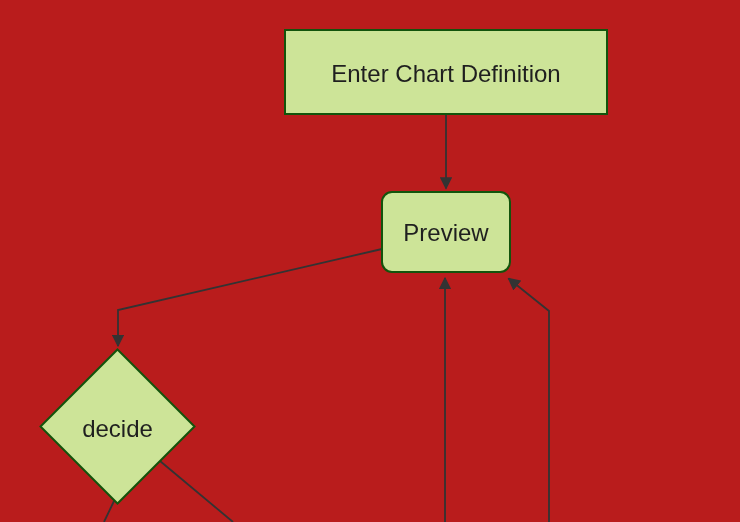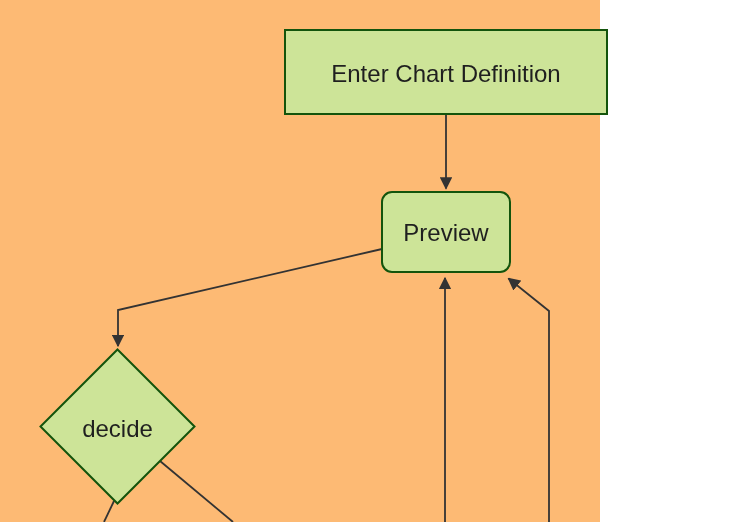--- a/index.html
+++ b/index.html
@@ -5,23 +5,23 @@
   html, body {
     margin: 0;
     padding: 0;
     width: 740px;
     height: 522px;
     overflow: hidden;
     background: #ffffff;
   }
   .stage {
     position: relative;
-    width: 600px;
+    width: 740px;
     height: 522px;
-    background: #fdba74;
+    background: #b91c1c;
   }
   svg { display: block; }
   .edge {
     fill: none;
     stroke-width: 1.8px;
   }
   .node-shape {
     stroke-width: 2px;
   }
   .node-label {

